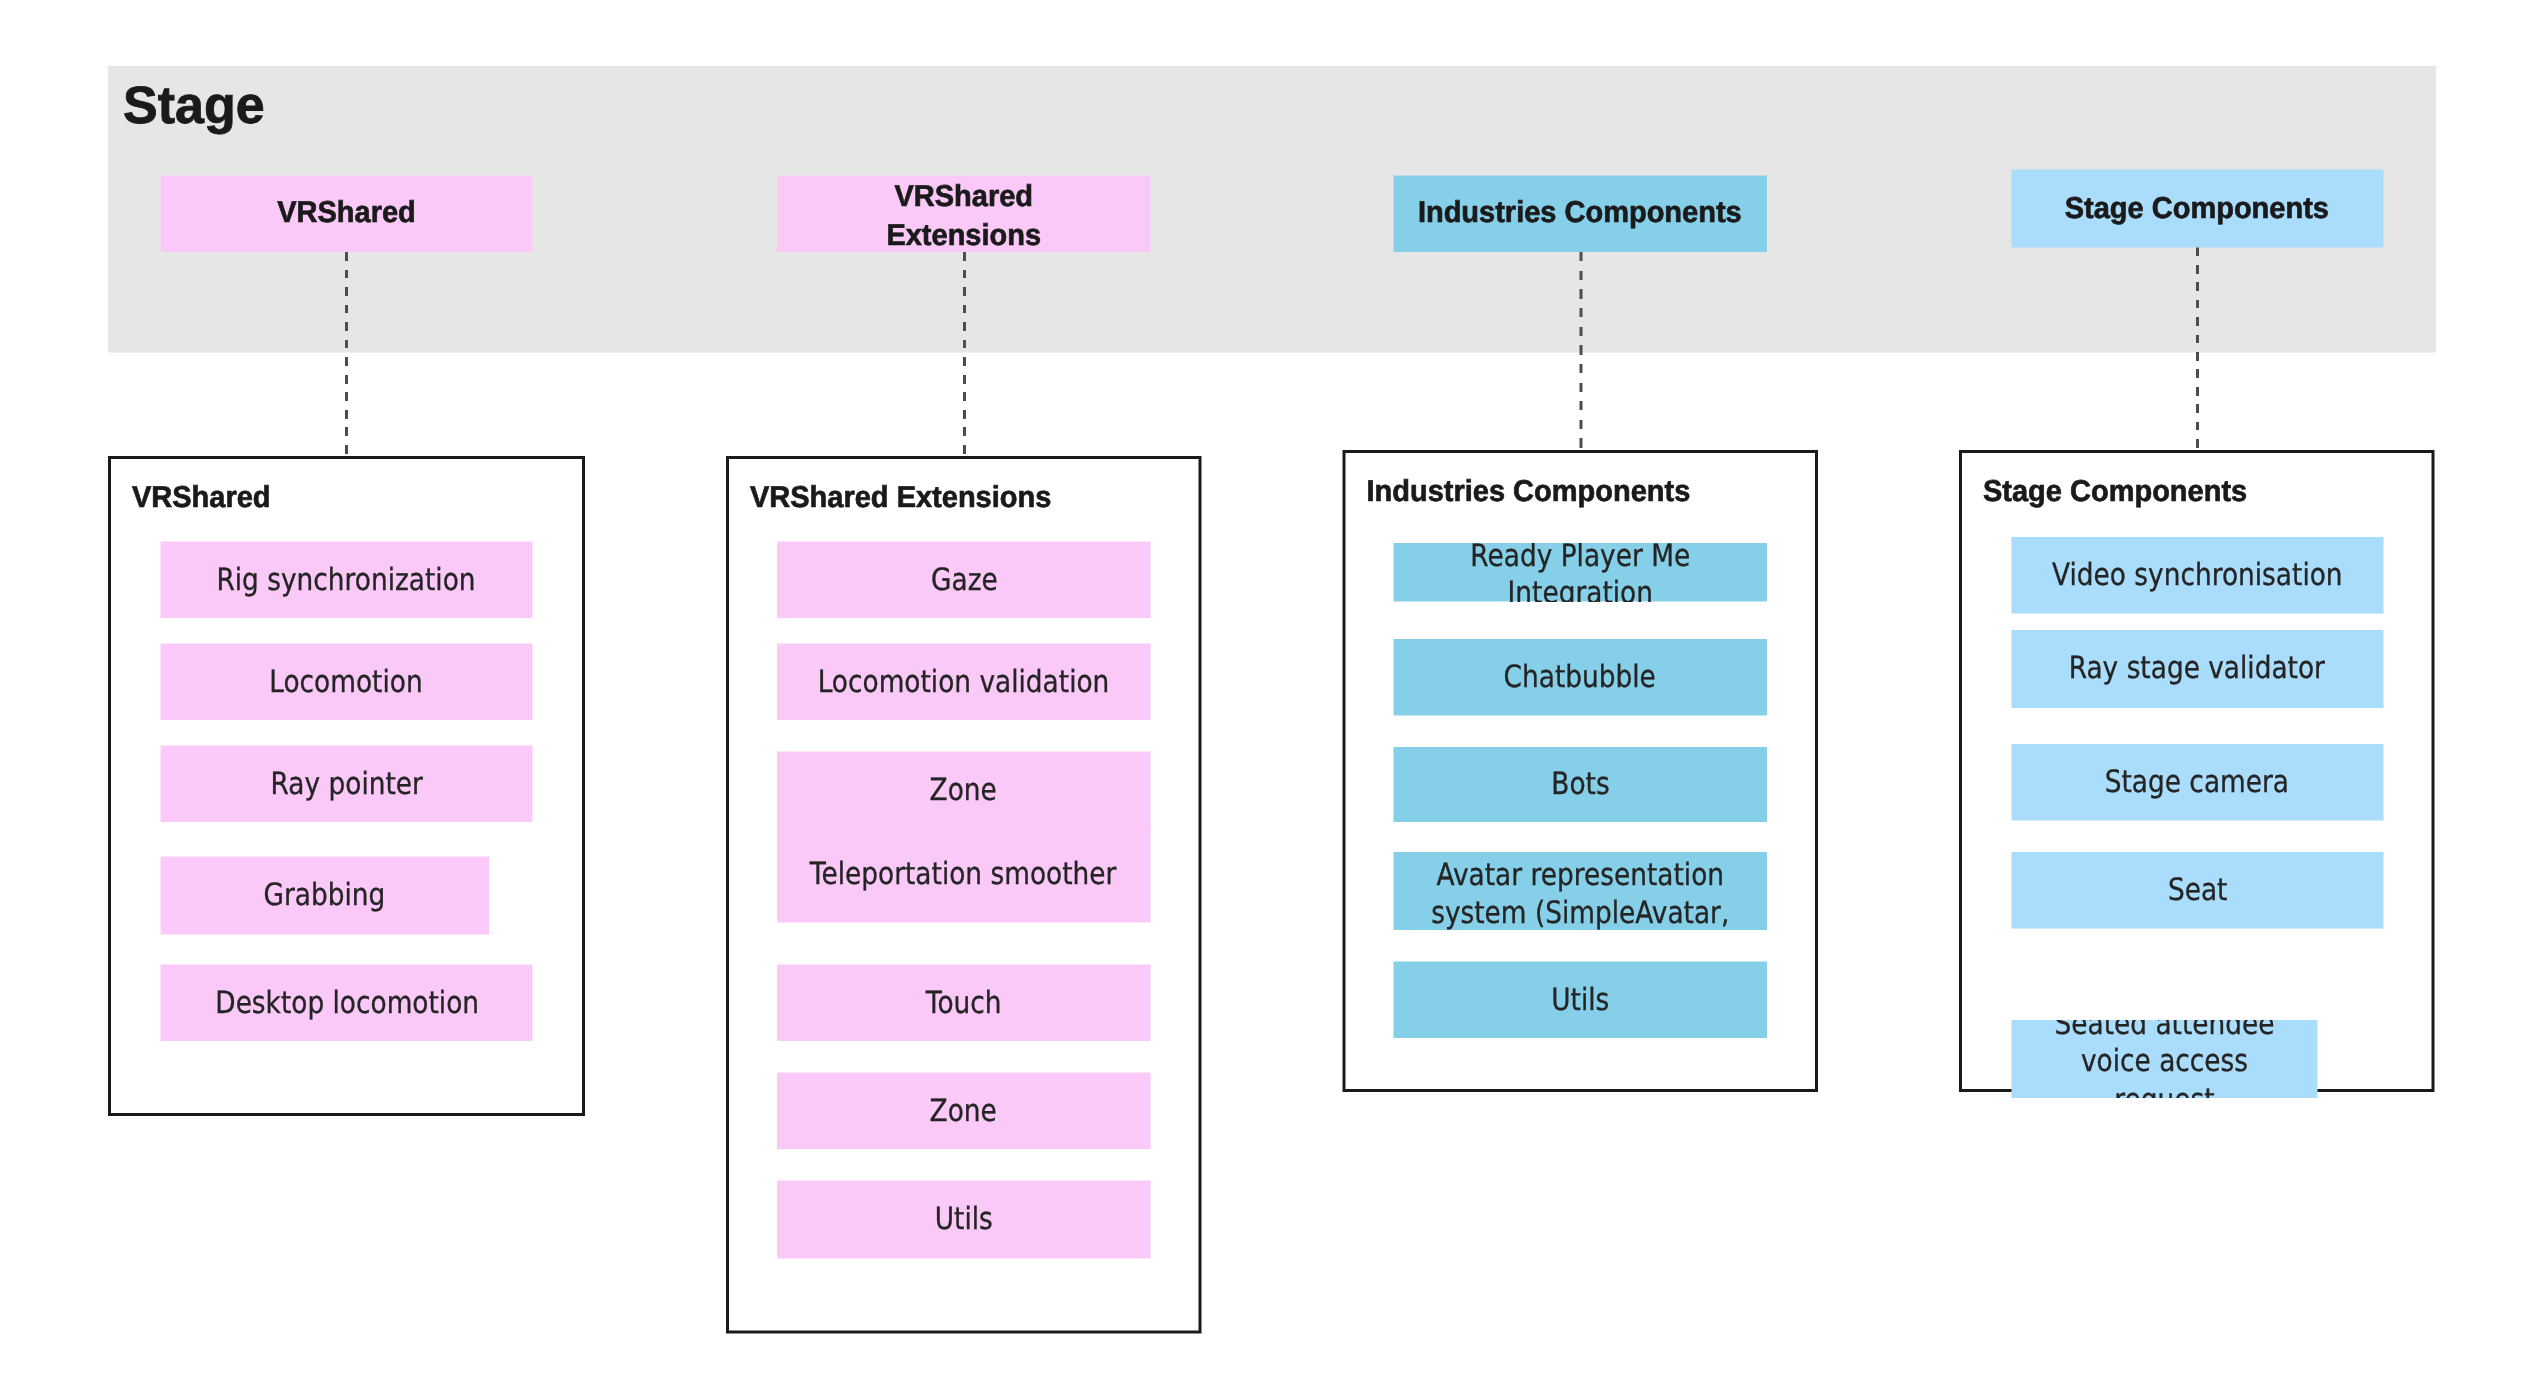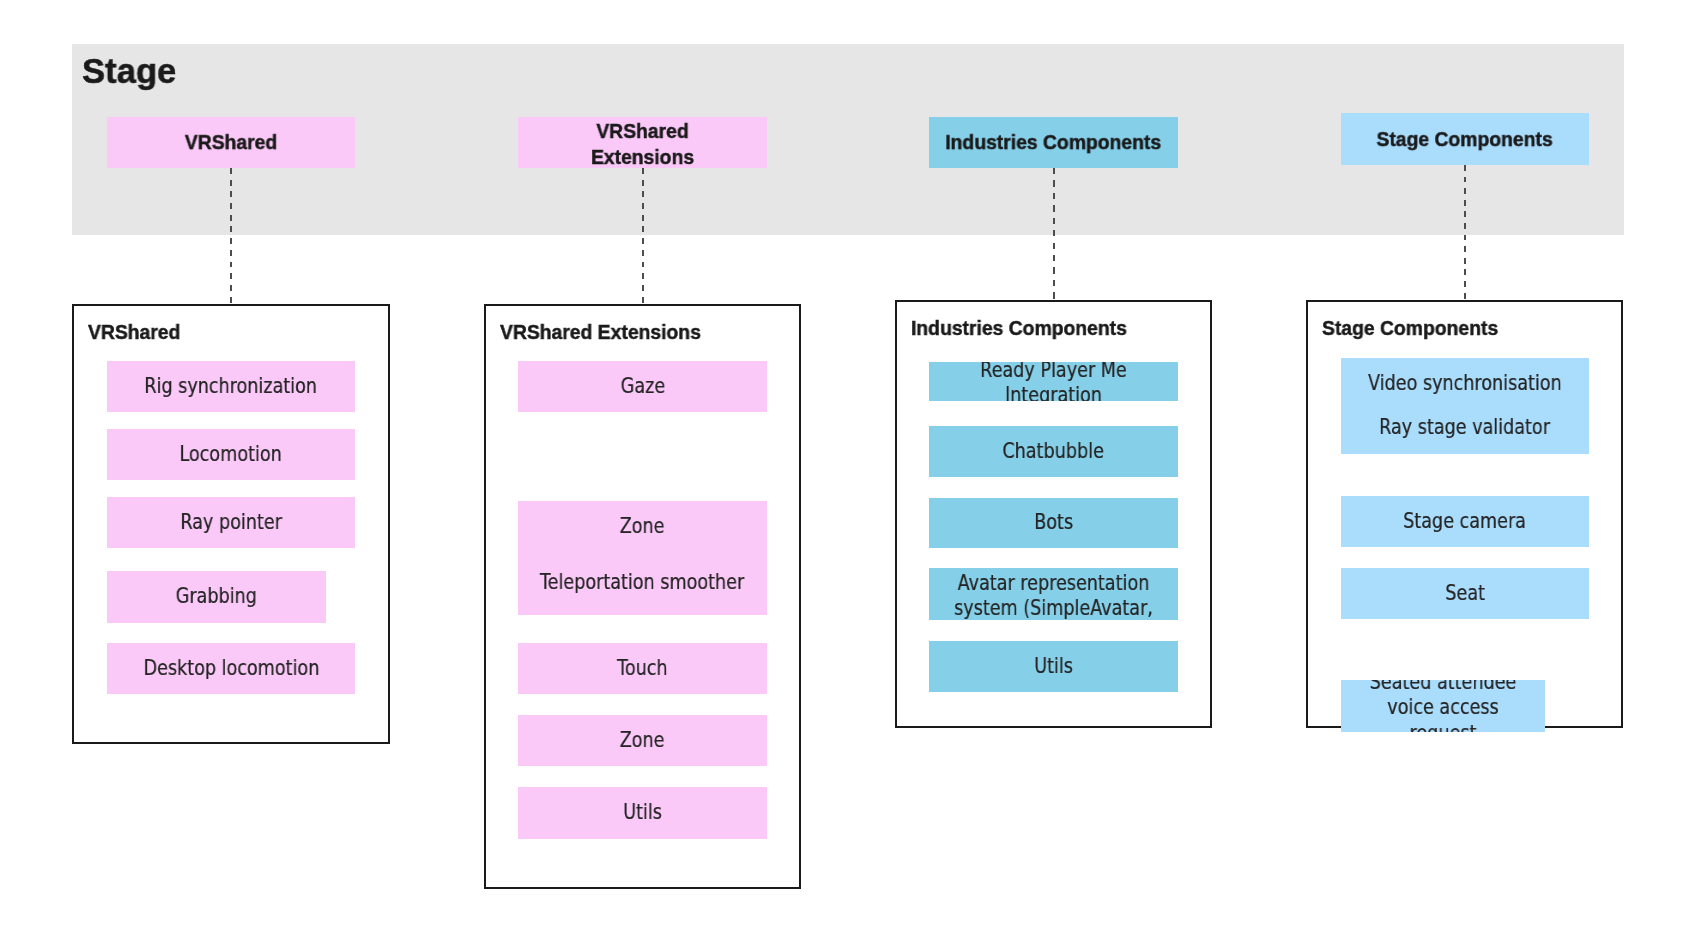--- a/index.html
+++ b/index.html
@@ -63,20 +63,23 @@
   </div>
   <div class="hdr pink" style="left:518px;top:117px;width:249px;height:51px">
     <span class="hdr-label narrow">VRShared Extensions</span>
   </div>
   <div class="connector" style="left:641.50px;top:168px;height:134.50px;background-image:repeating-linear-gradient(to bottom,#4d4d4d 0px,#4d4d4d 5.848px,rgba(0,0,0,0) 5.848px,rgba(0,0,0,0) 11.696px)"></div>
   <div class="panel" style="left:484px;top:304px;width:317px;height:585px"></div>
   <div class="panel-title" style="left:500px;top:321px">VRShared Extensions</div>
   <div class="item pink" style="left:518px;top:361px;width:249px;height:51px">
     <span class="item-label">Gaze</span>
   </div>
+  <div class="item pink" style="left:518px;top:429px;width:249px;height:51px">
+    <span class="item-label">Locomotion validation</span>
+  </div>
   <div class="item pink" style="left:518px;top:501px;width:249px;height:51px">
     <span class="item-label">Zone</span>
   </div>
   <div class="item pink" style="left:518px;top:551px;width:249px;height:64px">
     <span class="item-label">Teleportation smoother</span>
   </div>
   <div class="item pink" style="left:518px;top:643px;width:249px;height:51px">
     <span class="item-label">Touch</span>
   </div>
   <div class="item pink" style="left:518px;top:715px;width:249px;height:51px">
@@ -108,21 +111,21 @@
   </div>
   <div class="hdr blue-light" style="left:1341px;top:113px;width:248px;height:52px">
     <span class="hdr-label">Stage Components</span>
   </div>
   <div class="connector" style="left:1464.00px;top:165px;height:133.50px;background-image:repeating-linear-gradient(to bottom,#4d4d4d 0px,#4d4d4d 5.804px,rgba(0,0,0,0) 5.804px,rgba(0,0,0,0) 11.609px)"></div>
   <div class="panel" style="left:1306px;top:300px;width:317px;height:428px"></div>
   <div class="panel-title" style="left:1322px;top:317px">Stage Components</div>
   <div class="item blue-light" style="left:1341px;top:358px;width:248px;height:51px">
     <span class="item-label">Video synchronisation</span>
   </div>
-  <div class="item blue-light" style="left:1341px;top:402px;width:248px;height:52px">
+  <div class="item blue-light" style="left:1341px;top:420px;width:248px;height:52px">
     <span class="item-label">Ray stage validator</span>
   </div>
   <div class="item blue-light" style="left:1341px;top:496px;width:248px;height:51px">
     <span class="item-label">Stage camera</span>
   </div>
   <div class="item blue-light" style="left:1341px;top:568px;width:248px;height:51px">
     <span class="item-label">Seat</span>
   </div>
   <div class="item blue-light" style="left:1341px;top:680px;width:204px;height:52px">
     <span class="item-label wrap2">Seated attendee voice access request</span>

